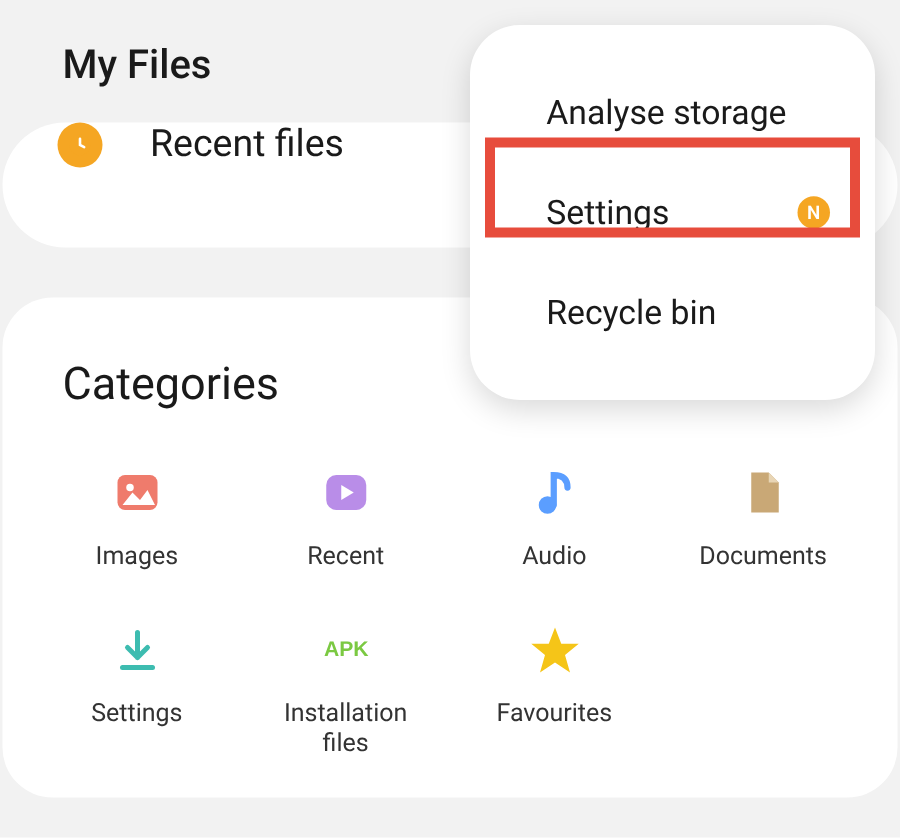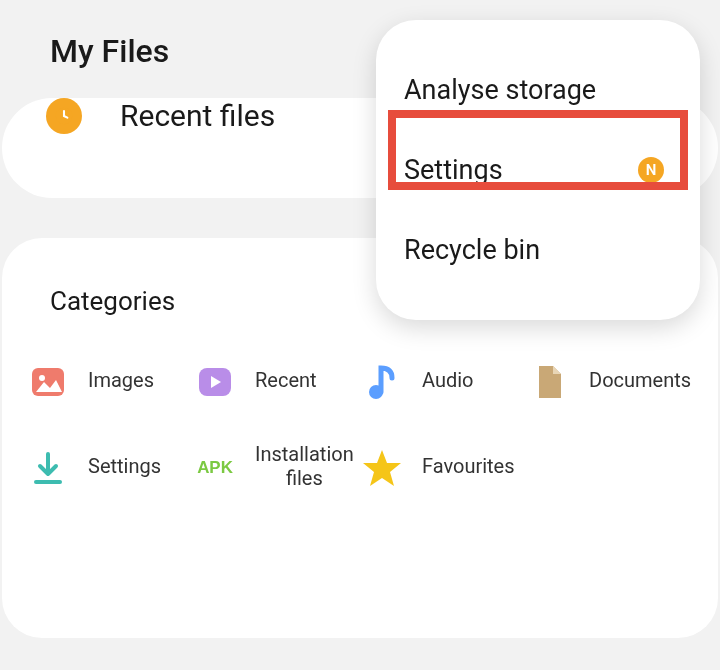--- a/index.html
+++ b/index.html
@@ -44,35 +44,35 @@
       color: #1a1a1a;
     }
     .categories-card {
       background: #ffffff;
       border-radius: 40px;
       margin: 0 2px;
       padding: 48px 0 0 0;
       height: 400px;
     }
     .categories-title {
-      font-size: 26px;
+      font-size: 36px;
       font-weight: 400;
       color: #1a1a1a;
       padding-left: 48px;
       margin-bottom: 42px;
     }
     .grid {
       display: grid;
       grid-template-columns: repeat(4, 1fr);
       gap: 40px 0;
       padding: 0 24px;
     }
     .cat-item {
       display: flex;
-      flex-direction: row;
+      flex-direction: column;
       align-items: center;
       gap: 18px;
       cursor: pointer;
     }
     .cat-icon {
       width: 44px;
       height: 44px;
       display: flex;
       align-items: flex-end;
       justify-content: center;
@@ -92,21 +92,21 @@
       background: #ffffff;
       border-radius: 40px;
       box-shadow: 0 8px 24px rgba(0,0,0,0.15);
       padding: 30px 0;
       z-index: 100;
     }
     .popup-item {
       height: 80px;
       display: flex;
       align-items: center;
-      padding: 0 28px;
+      padding: 0 61px;
       font-size: 27px;
       font-weight: 400;
       color: #1a1a1a;
       cursor: pointer;
       position: relative;
     }
     .highlight-box {
       position: absolute;
       top: 110px;
       right: 32px;

